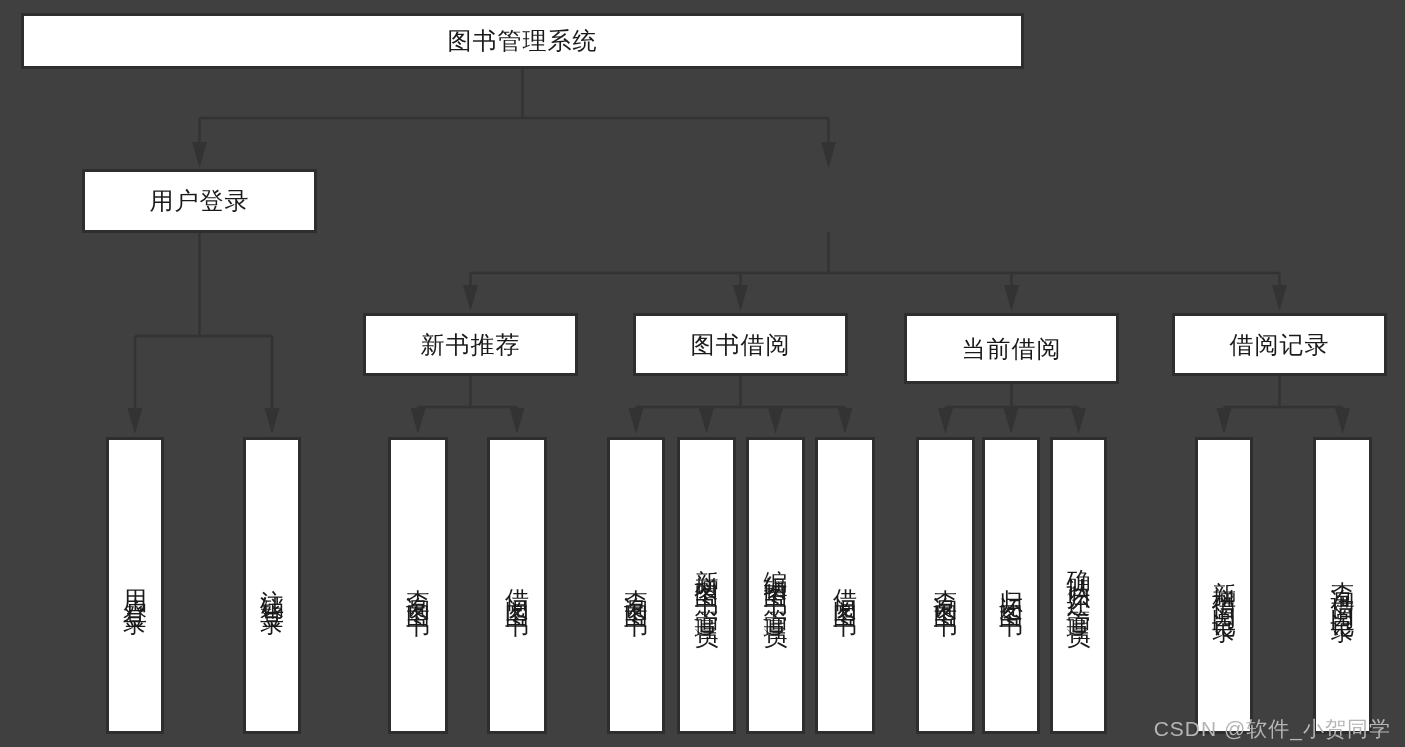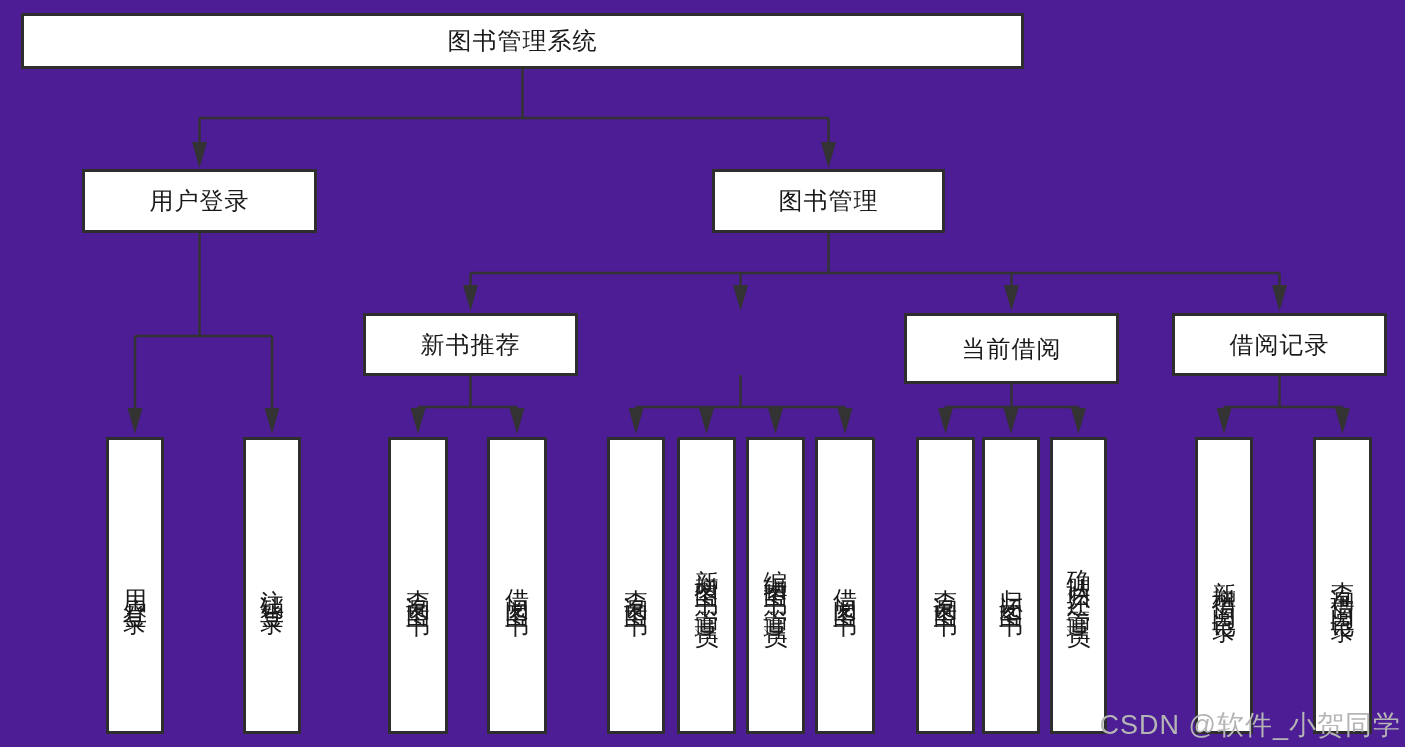--- a/index.html
+++ b/index.html
@@ -1,19 +1,19 @@
 <!DOCTYPE html>
 <html><head>
 <meta charset="utf-8">
 <style>
   html,body{margin:0;padding:0;background:#ffffff;}
   .stage{
     position:relative;
     width:1405px;height:747px;
-    background:#4c1d95;
+    background:#404040;
     font-family:"Liberation Sans","DejaVu Sans",sans-serif;
     overflow:hidden;
   }
   .connectors{position:absolute;left:0;top:0;width:1405px;height:747px;}
   .node{
     position:absolute;
     box-sizing:border-box;
     border:3px solid #2e2e2e;
     background:#ffffff;
     color:#1a1a1a;
@@ -25,22 +25,22 @@
   .hnode{letter-spacing:1px;}
   .vnode{
     writing-mode:vertical-rl;
     text-orientation:mixed;
     letter-spacing:8px;
     font-size:24px;
     text-align:center;
   }
   .watermark{
     position:absolute;
-    right:4px;bottom:4px;
-    font-size:27px;
+    right:14px;bottom:4px;
+    font-size:21px;
     color:#b5b5b5;
     letter-spacing:1px;
     z-index:3;
     white-space:nowrap;
   }
 </style>
 </head>
 <body>
 
 <div class="stage">
@@ -74,23 +74,23 @@
       <polygon points="1003.5,408 1018.5,408 1011,434"></polygon>
       <polygon points="1071,408 1086,408 1078.5,434"></polygon>
       <polygon points="1216.5,408 1231.5,408 1224,434"></polygon>
       <polygon points="1335,408 1350,408 1342.5,434"></polygon>
     </g>
   </svg>
 
   <div class="node hnode" style="left:21px;top:13px;width:1003px;height:56px;">图书管理系统</div>
 
   <div class="node hnode" style="left:82px;top:169px;width:235px;height:64px;">用户登录</div>
-  <div class="node hnode" style="left:712px;top:169px;width:233px;height:64px;">图书管理</div>
 
   <div class="node hnode" style="left:363px;top:313px;width:215px;height:63px;text-align:right;">新书推荐</div>
+  <div class="node hnode" style="left:633px;top:313px;width:215px;height:63px;">图书借阅</div>
   <div class="node hnode" style="left:904px;top:313px;width:215px;height:71px;">当前借阅</div>
   <div class="node hnode" style="left:1172px;top:313px;width:215px;height:63px;">借阅记录</div>
 
   <div class="node vnode" style="left:106px;top:437px;width:58px;height:297px;">用户登录</div>
   <div class="node vnode" style="left:243px;top:437px;width:58px;height:297px;">注销登录</div>
 
   <div class="node vnode" style="left:388px;top:437px;width:60px;height:297px;">查询图书</div>
   <div class="node vnode" style="left:487px;top:437px;width:60px;height:297px;">借阅图书</div>
 
   <div class="node vnode" style="left:607px;top:437px;width:58px;height:297px;">查询图书</div>

